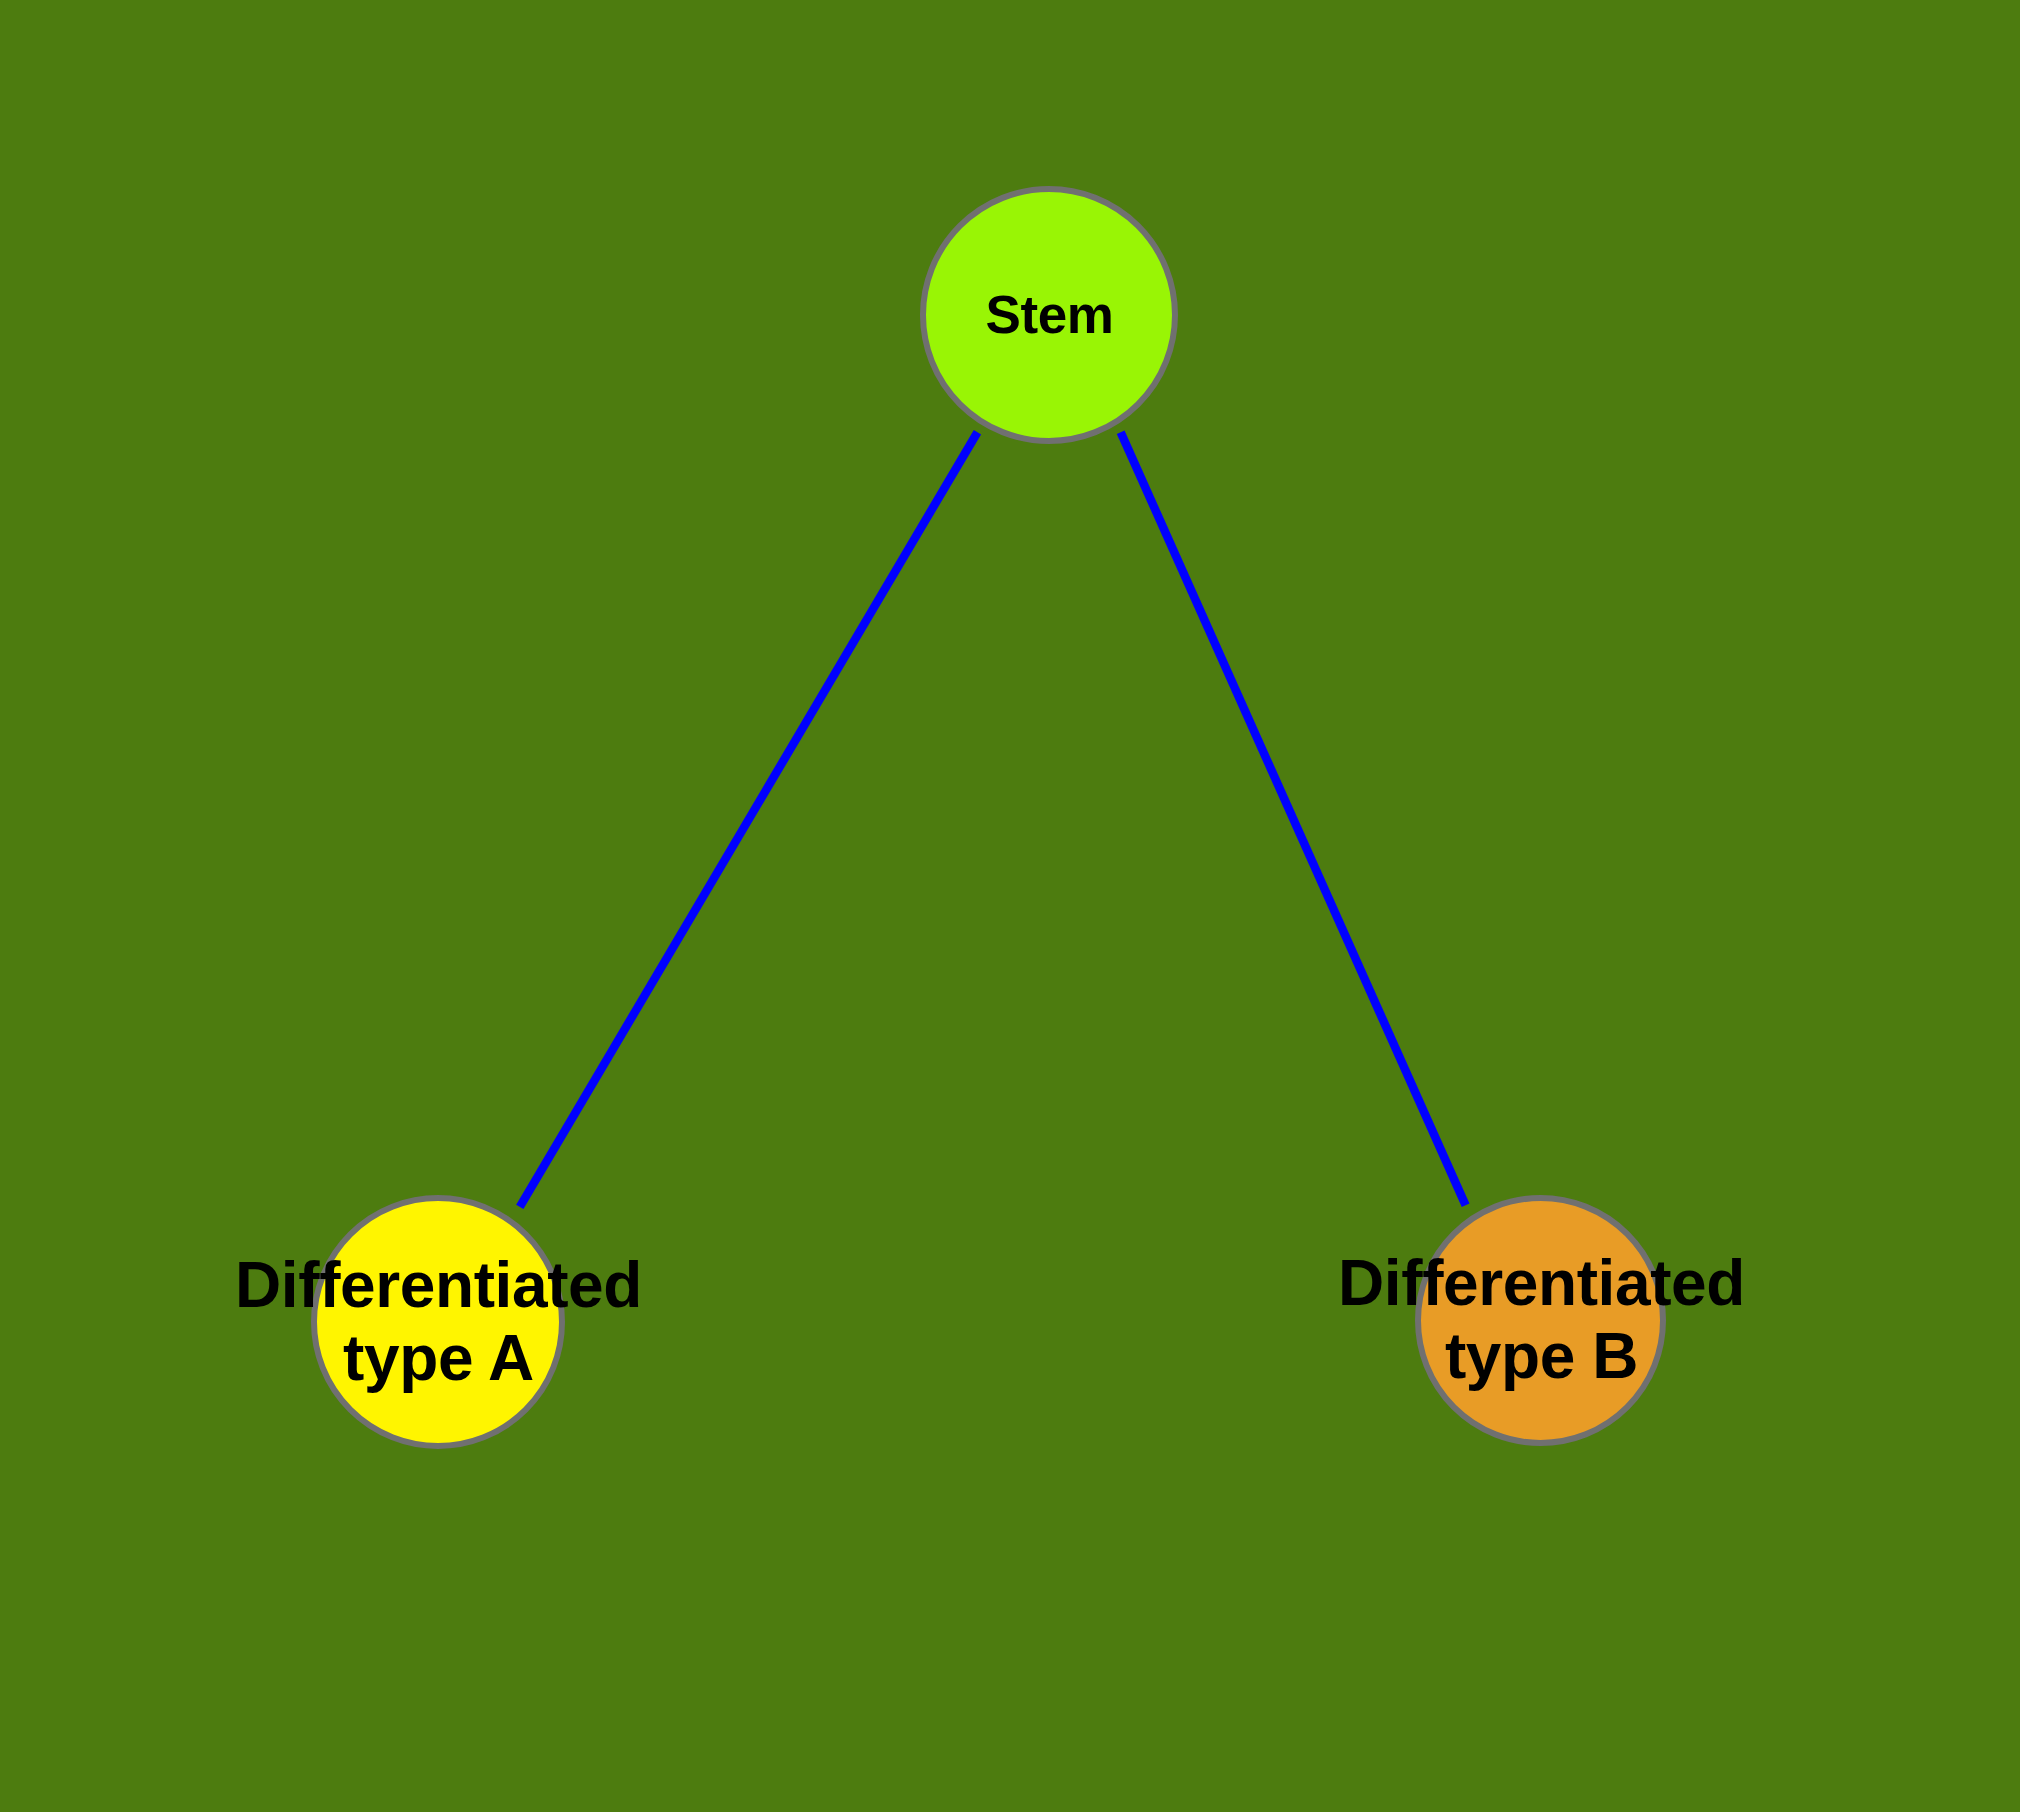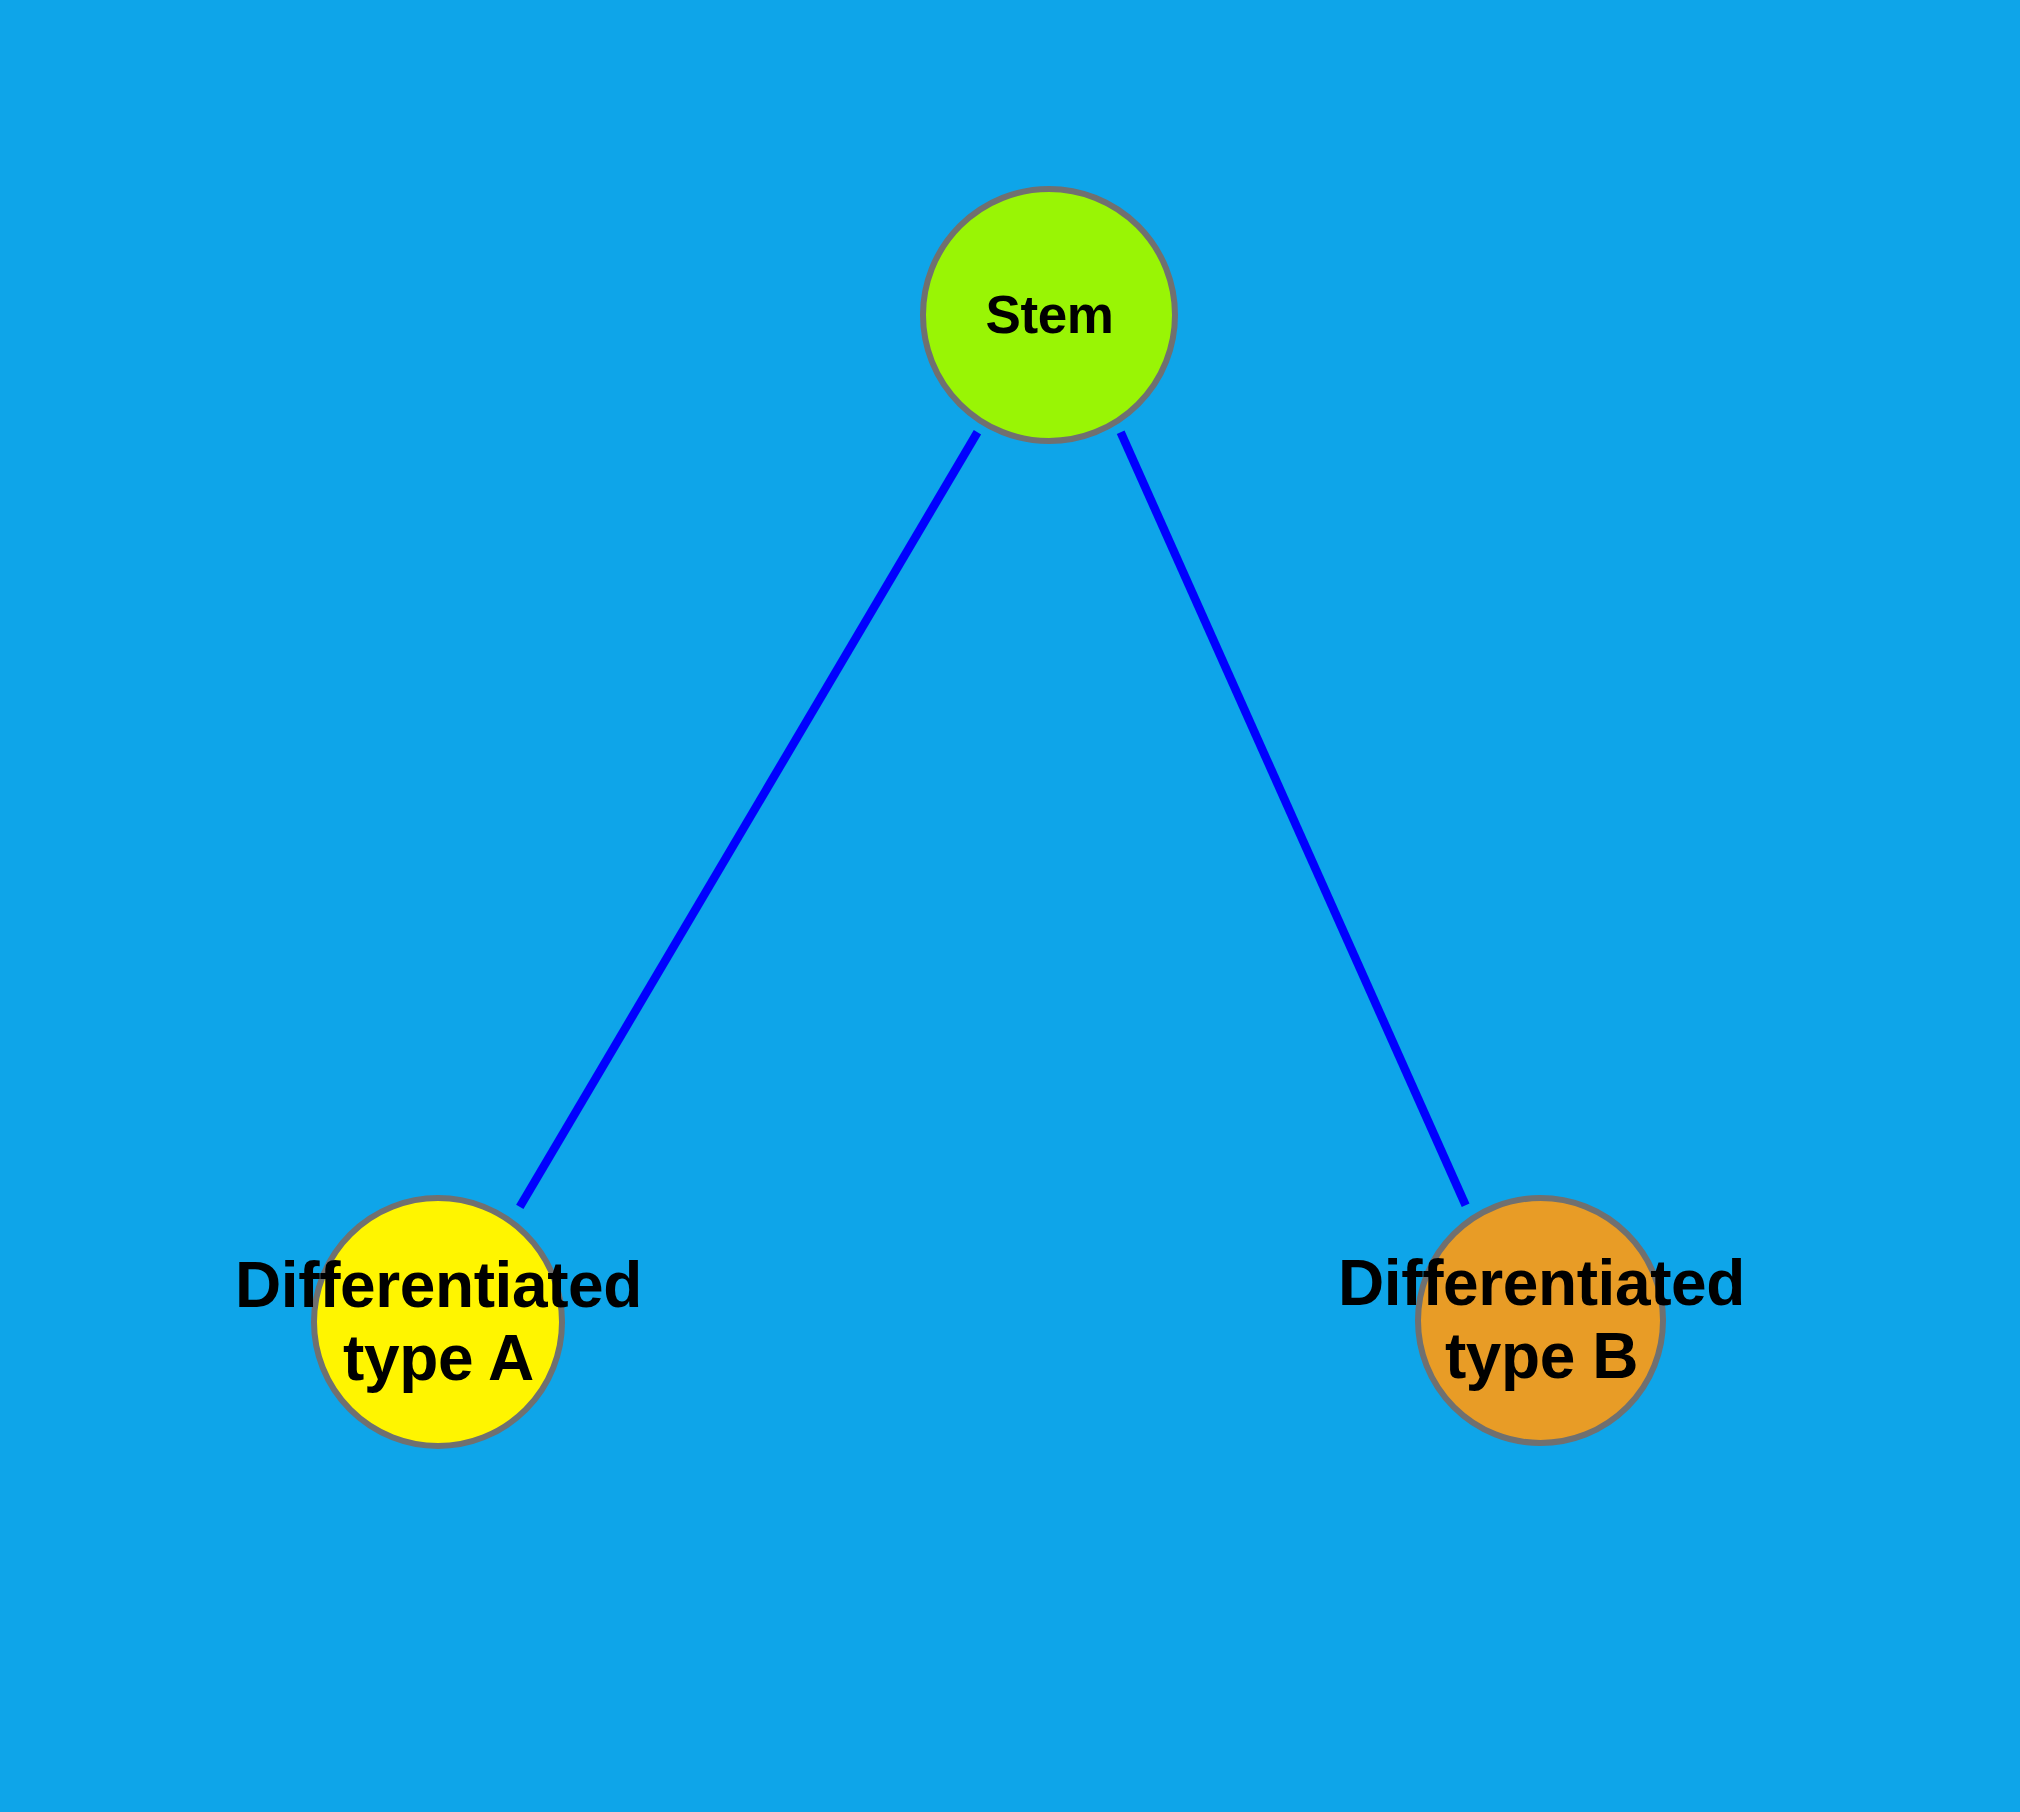--- a/index.html
+++ b/index.html
@@ -42,21 +42,21 @@
     white-space: pre;
     line-height: 1.14;
     letter-spacing: -0.4px;
     pointer-events: none;
   }
 </style>
 </head>
 <body>
 
 <div id="canvas" style="width: 2021px; height: 1812px;">
-  <div id="board" style="width: 2021px; height: 1812px; background: #0ea5e9;">
+  <div id="board" style="width: 2021px; height: 1812px; background: #4d7c0f;">
     <svg id="edge-layer" viewBox="0 0 2384 2138" style="width: 2021px; height: 1812px;">
         <line x1="1153" y1="510" x2="613" y2="1424" stroke="#0000ff" stroke-width="10" stroke-linecap="butt"></line>
         <line x1="1322" y1="510" x2="1729" y2="1422" stroke="#0000ff" stroke-width="10" stroke-linecap="butt"></line>
       </svg>
     <div id="node-layer">
         <div class="node" style="left: 920px; top: 186px; width: 258px; height: 258px; background: rgb(153, 245, 5); border-color: rgb(112, 112, 112); border-width: 6px;"></div>
         <div class="node-label" style="font-size: 53px; color: rgb(0, 0, 0); width: 1187px; left: 456px; top: 285px;"><div>Stem</div></div>
         <div class="node" style="left: 311px; top: 1195px; width: 254px; height: 254px; background: rgb(255, 245, 0); border-color: rgb(112, 112, 112); border-width: 6px;"></div>
         <div class="node-label" style="font-size: 64px; color: rgb(0, 0, 0); width: 1187px; left: -155px; top: 1249px;"><div>Differentiated</div><div>type A</div></div>
         <div class="node" style="left: 1415px; top: 1195px; width: 251px; height: 251px; background: rgb(232, 156, 38); border-color: rgb(112, 112, 112); border-width: 6px;"></div>

